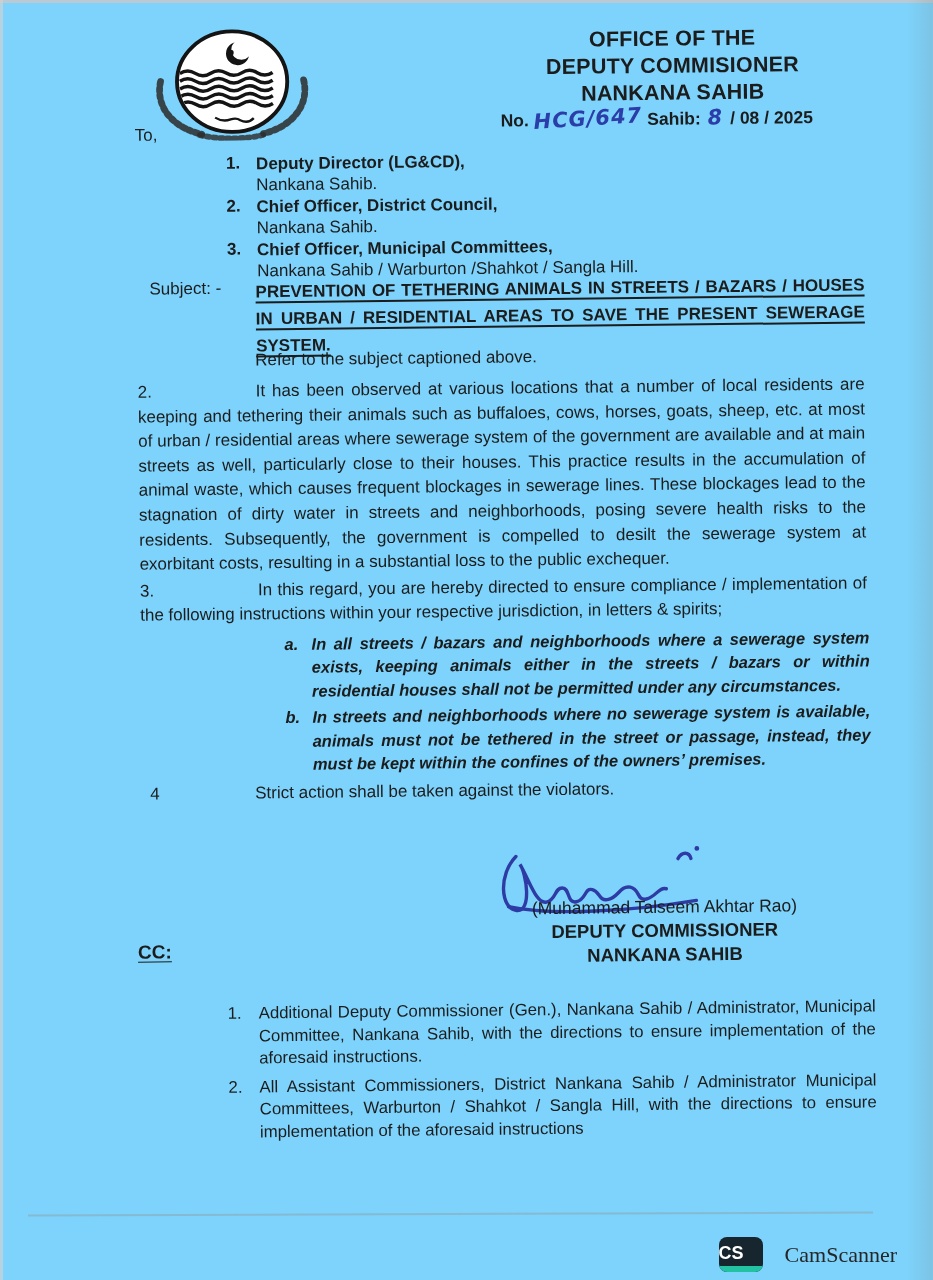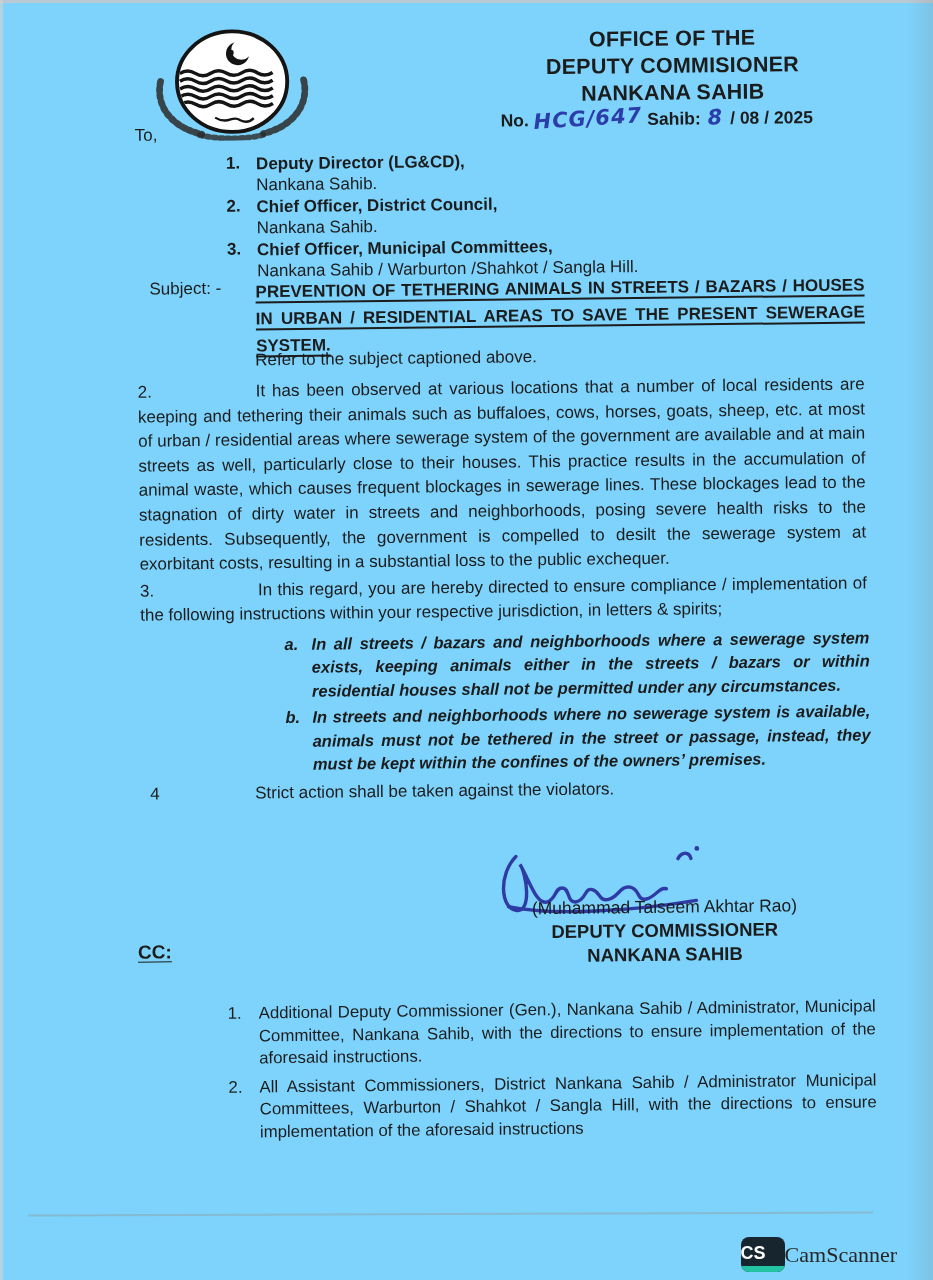--- a/index.html
+++ b/index.html
@@ -93,21 +93,21 @@
   .cc-text { line-height:22.5px; text-align:justify; }
 
   
   .cs-footer { position:absolute; right:36px; bottom:8px; display:flex; align-items:center; }
   .cs-icon {
     width:44px; height:35px; background:#17252e; border-radius:8px; position:relative;
     display:flex; align-items:center; justify-content:flex-start; overflow:hidden;
   }
   .cs-icon .cs-text { color:#ffffff; font-weight:bold; font-size:18px; line-height:1; margin-top:-4px; }
   .cs-icon .cs-bar { position:absolute; bottom:0; left:0; right:0; height:6px; background:#23c2a2; }
-  .cs-brand { font-family:"Liberation Serif", serif; font-size:22px; color:#262626; margin-left:0; }
+  .cs-brand { font-family:"Liberation Serif", serif; font-size:22px; color:#262626; margin-left:22px; }
 </style>
 </head>
 <body>
 
 <div class="page">
   <div class="edge-top"></div>
   <div class="edge-left"></div>
   <div class="edge-right"></div>
   <div class="scan-line"></div>
 

